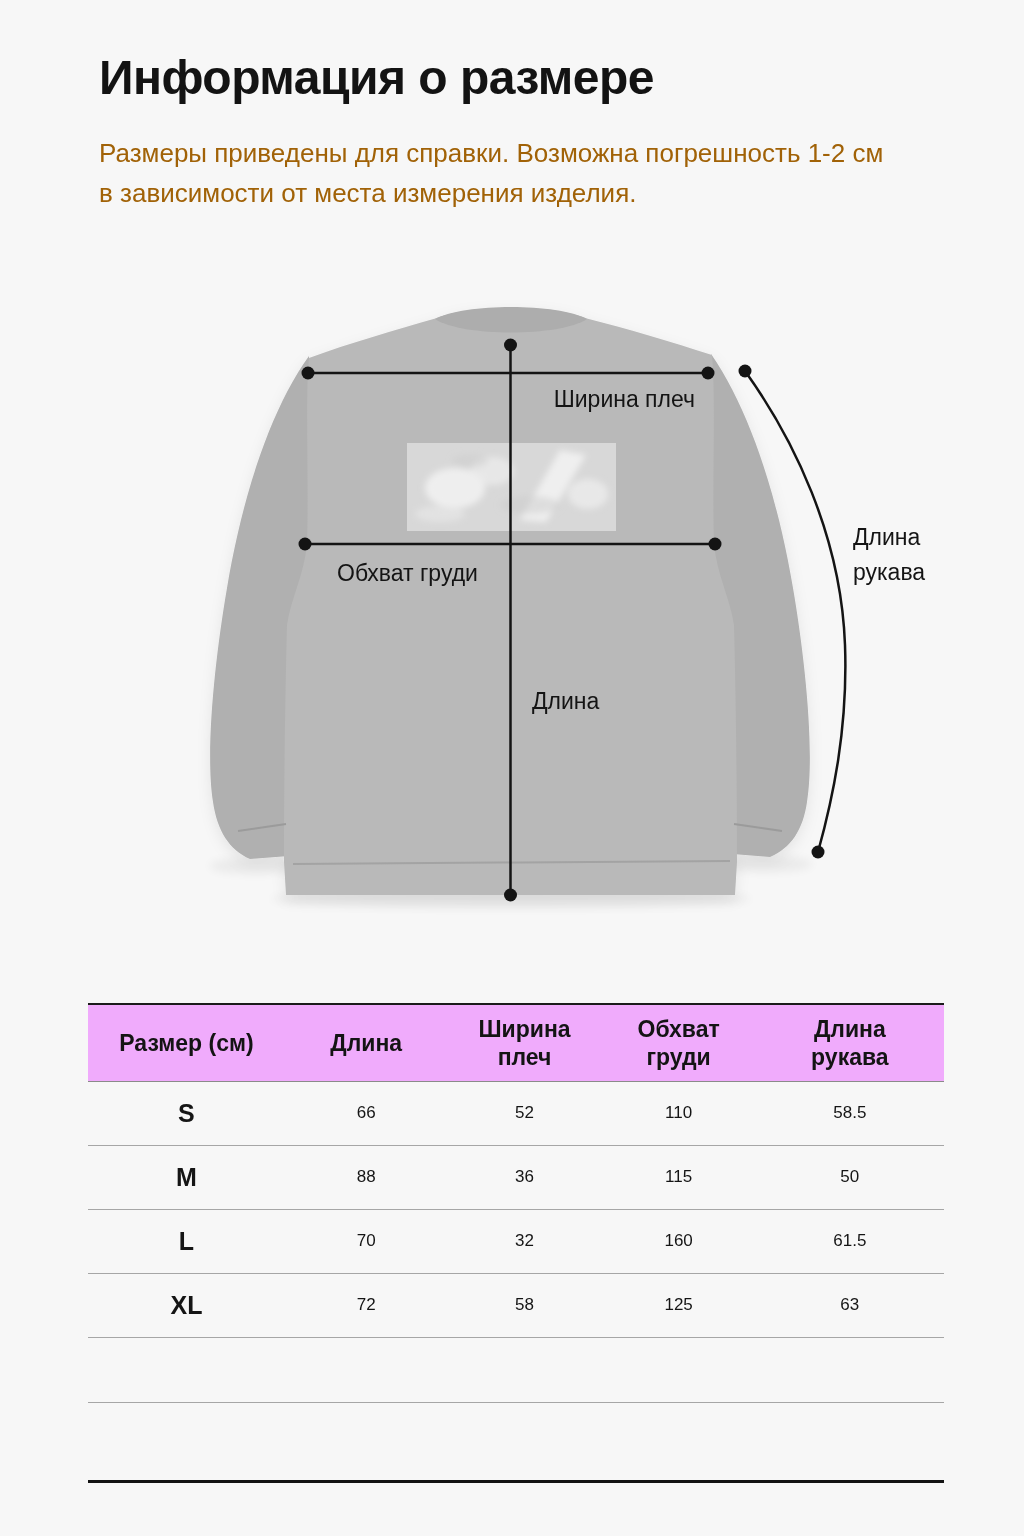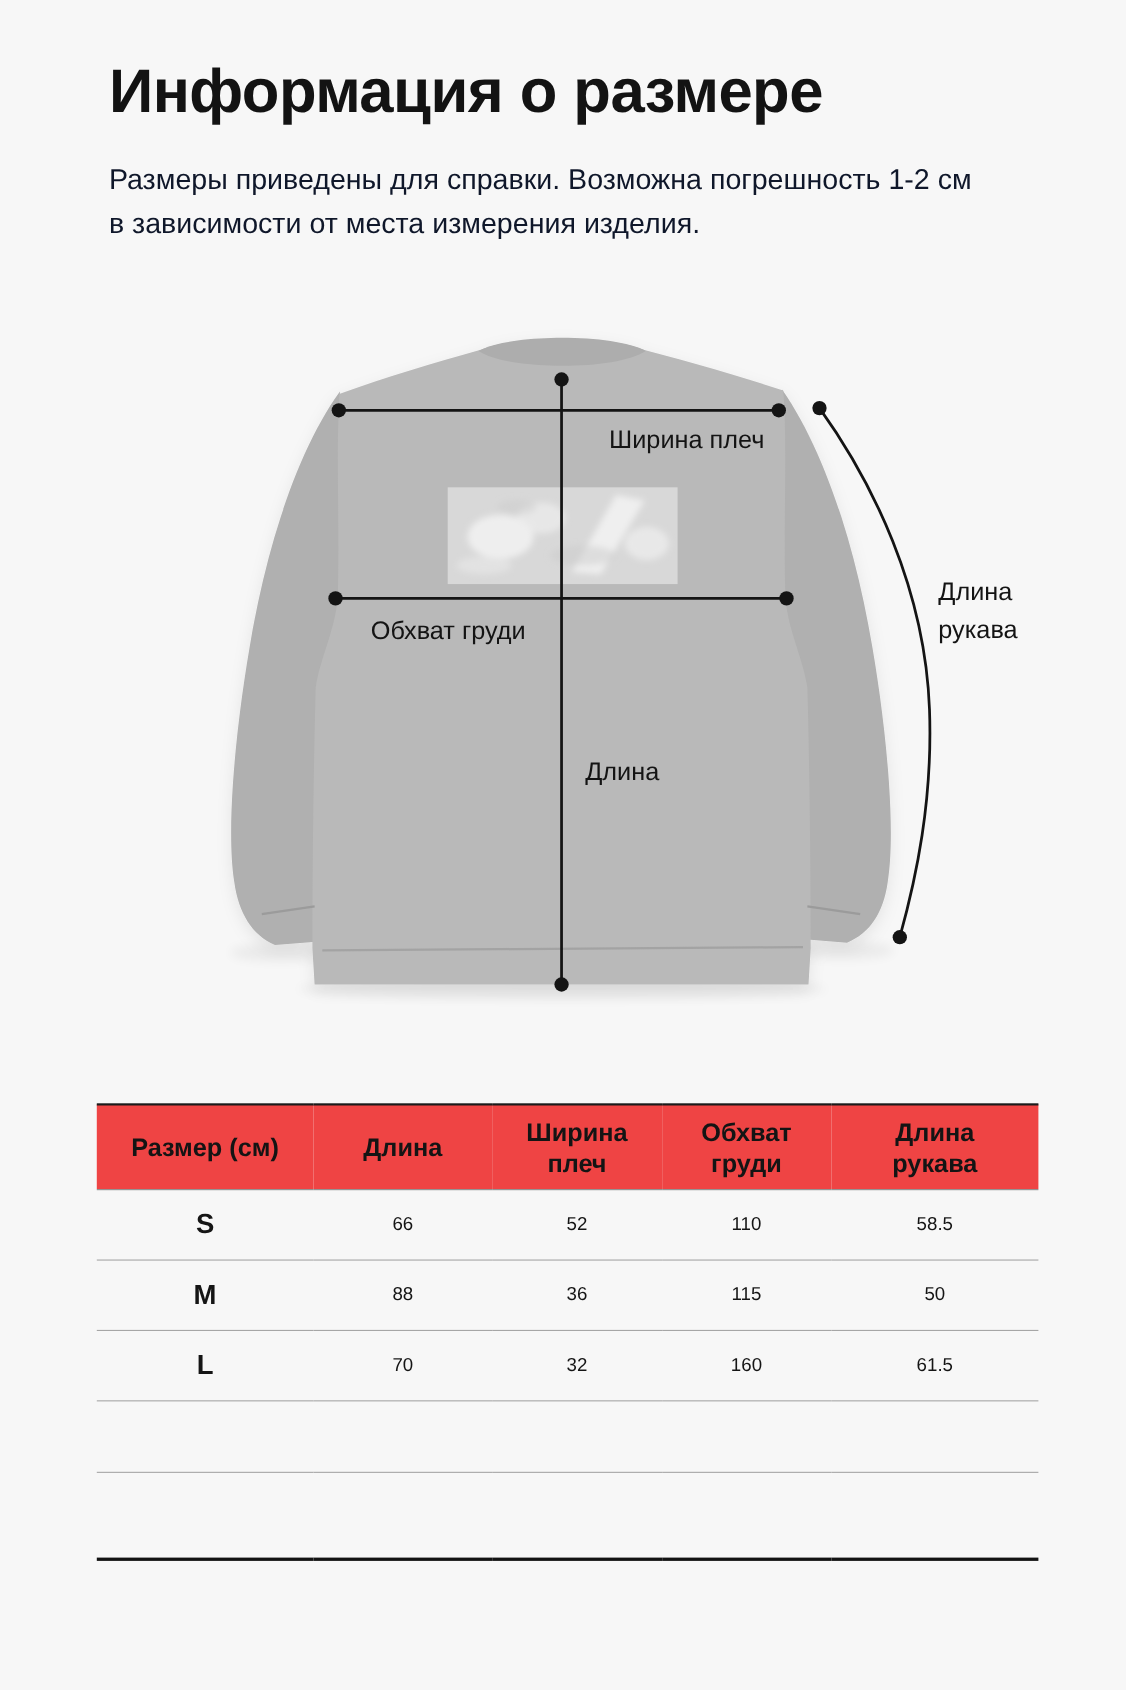--- a/index.html
+++ b/index.html
@@ -9,52 +9,52 @@
     overflow: hidden;
     background: #f7f7f7;
     font-family: "Liberation Sans", sans-serif;
     color: #161616;
   }
 
   
   .page-header { position: absolute; left: 99px; top: 50px; width: 860px; }
   .page-title {
     margin: 0;
-    font-size: 56px;
+    font-size: 48px;
     font-weight: 700;
     letter-spacing: -0.5px;
     color: #131313;
   }
   .page-subtitle {
     margin-top: 28px;
     font-size: 26px;
     line-height: 40px;
     font-weight: 400;
-    color: #0f172a;
+    color: #a16207;
   }
 
   
   .diagram-wrap { position: absolute; left: 0; top: 268px; width: 1024px; height: 700px; }
   .diagram-wrap svg { display: block; }
   .measure-label {
     font-family: "Liberation Sans", sans-serif;
     font-size: 23px;
     fill: #141414;
   }
 
   
   .size-table-wrap { position: absolute; left: 88px; top: 1003px; width: 856px; }
   table.size-table {
     width: 100%;
     border-collapse: collapse;
     table-layout: fixed;
     border-top: 2px solid #1b1b1b;
     border-bottom: 3px solid #131313;
   }
-  .size-table thead tr { background: #ef4444; height: 77px; }
+  .size-table thead tr { background: #f0abfc; height: 77px; }
   .size-table th {
     font-size: 23px;
     font-weight: 700;
     line-height: 28px;
     text-align: center;
     padding: 0;
     color: #141414;
   }
   .size-table th .th-narrow { display: block; max-width: 106px; margin: 0 auto; }
   .size-table tbody tr { height: 64px; border-top: 1px solid #a6a6a6; }
@@ -202,20 +202,27 @@
         <td>115</td>
         <td>50</td>
       </tr>
       <tr>
         <td class="size-cell">L</td>
         <td>70</td>
         <td>32</td>
         <td>160</td>
         <td>61.5</td>
       </tr>
+      <tr>
+        <td class="size-cell">XL</td>
+        <td>72</td>
+        <td>58</td>
+        <td>125</td>
+        <td>63</td>
+      </tr>
       <tr class="empty-row-a">
           <td colspan="5"></td>
         </tr>
       <tr class="empty-row-b">
           <td colspan="5"></td>
         </tr>
     </tbody>
   </table>
 </div>
 

